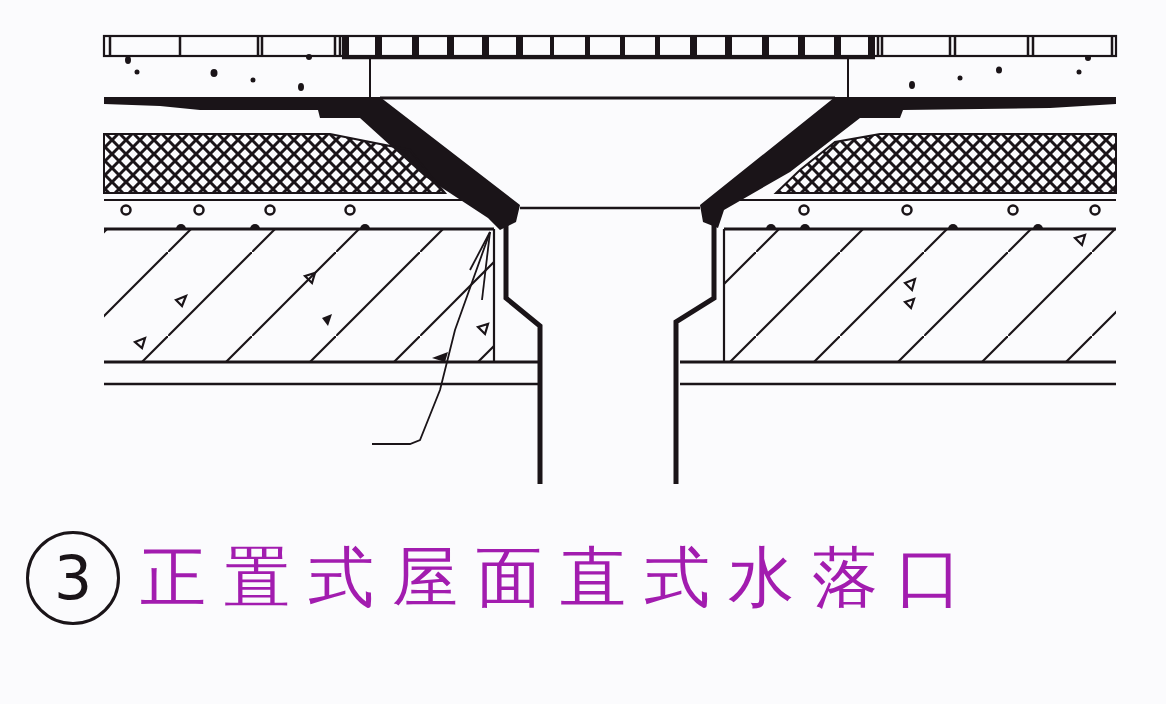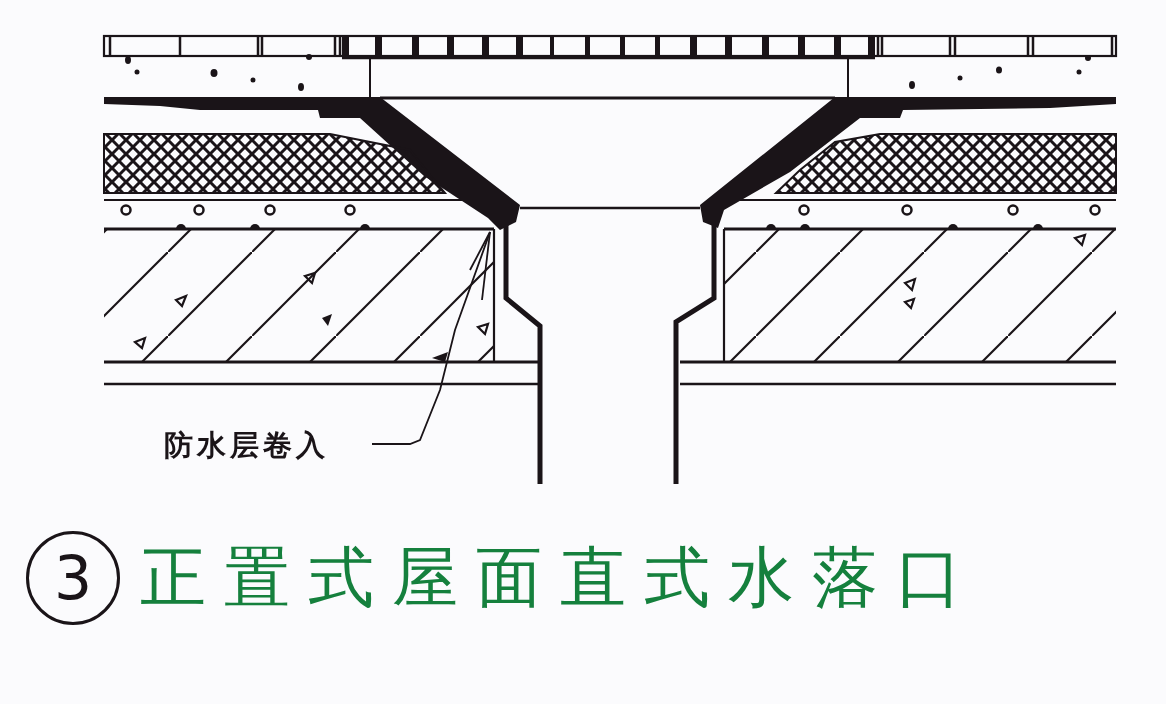--- a/index.html
+++ b/index.html
@@ -51,21 +51,21 @@
       justify-content: center;
       font-family: "DejaVu Sans", sans-serif;
       font-size: 60px;
       color: #1a1418;
       margin-right: 20px;
     }
     .caption-title {
       font-family: Liberation Serif, serif;
       font-size: 66px;
       letter-spacing: 18px;
-      color: #15803d;
+      color: #a21caf;
       white-space: nowrap;
     }
   </style>
 </head>
 <body>
 
 <div class="canvas">
 
   <svg class="drawing" viewBox="0 0 1166 704" xmlns="http://www.w3.org/2000/svg">
     <defs>
@@ -218,20 +218,19 @@
       <line x1="724" y1="229" x2="724" y2="362" stroke-width="2.2"></line>
     </g>
 
     <g fill="none" stroke="#1a1418" stroke-width="1.8">
       <polyline points="372,444 410,444 420,440 440,390 455,330 490,232"></polyline>
       <line x1="490" y1="232" x2="470" y2="270"></line>
       <line x1="490" y1="232" x2="482" y2="300"></line>
     </g>
   </svg>
 
-  <div class="callout-label">防水层卷入</div>
 
   <div class="caption">
     <div class="caption-number">3</div>
     <div class="caption-title">正置式屋面直式水落口</div>
   </div>
 
 </div>
 
 </body></html>

